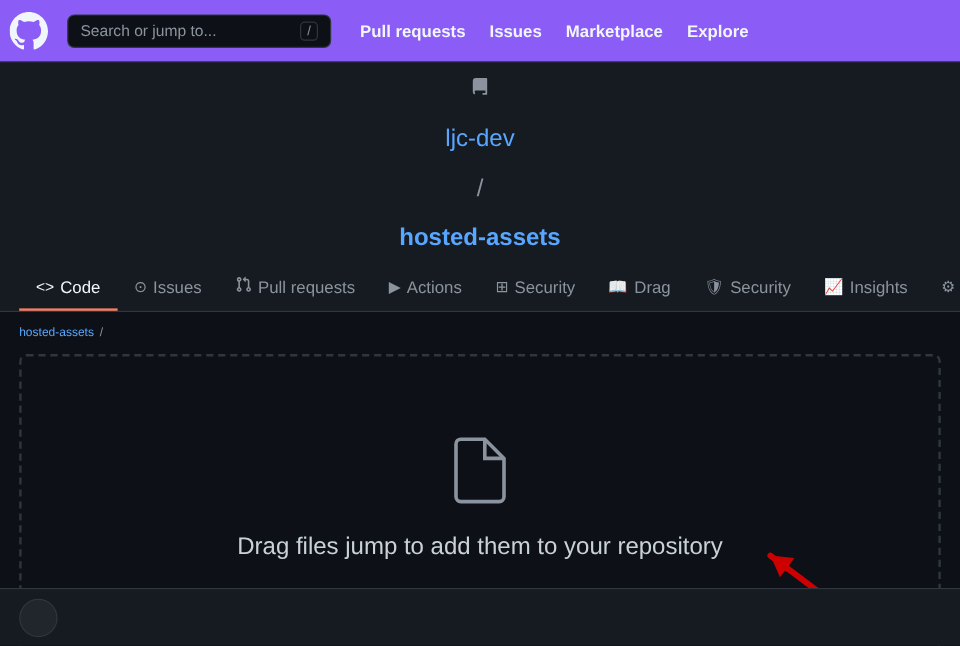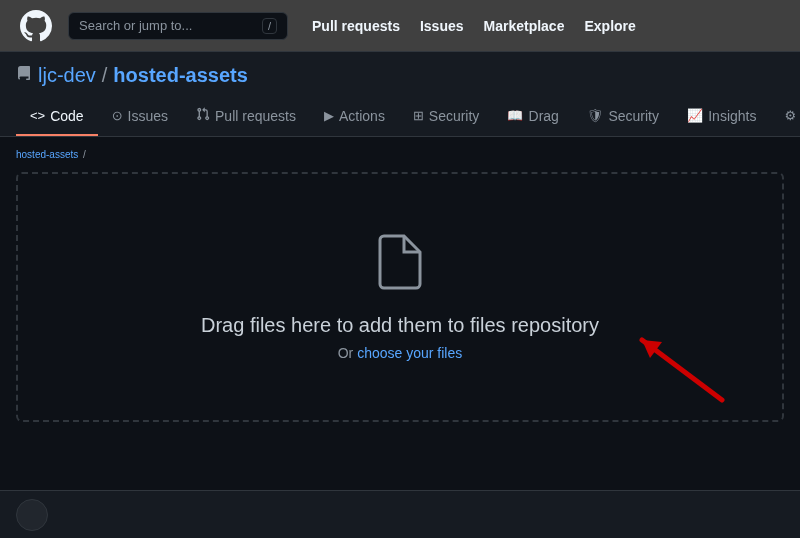--- a/index.html
+++ b/index.html
@@ -8,25 +8,25 @@
       height: 538px;
       background: #0d1117;
       color: #c9d1d9;
       font-family: -apple-system, BlinkMacSystemFont, "Segoe UI", Helvetica, Arial, sans-serif;
       font-size: 14px;
       overflow: hidden;
     }
 
     
     #top-nav {
-      background: #404040;
+      background: #8b5cf6;
       border-bottom: 1px solid #30363d;
       display: flex;
       align-items: center;
-      padding: 0 20px;
+      padding: 0 8px;
       height: 52px;
       gap: 16px;
     }
     #github-logo {
       width: 32px;
       height: 32px;
       fill: #f0f6fc;
       flex-shrink: 0;
     }
     #search-bar {
@@ -65,23 +65,24 @@
 
     
     #repo-header {
       background: #161b22;
       border-bottom: 1px solid #30363d;
       padding: 12px 16px 0 16px;
     }
     #repo-title {
       display: flex;
       align-items: center;
-      gap: 6px;
+      gap: 18px;
       font-size: 20px;
       margin-bottom: 10px;
+      flex-direction: column;
     }
     .repo-icon {
       color: #8b949e;
     }
     .repo-owner {
       color: #58a6ff;
       font-weight: 400;
     }
     .repo-sep {
       color: #8b949e;
@@ -294,24 +295,21 @@
 </div>
 
 <div id="drop-area">
   <div id="file-icon">
     
     <svg width="48" height="56" viewBox="0 0 24 28" fill="none" xmlns="http://www.w3.org/2000/svg">
       <path d="M14 1H4C2.9 1 2 1.9 2 3V25C2 26.1 2.9 27 4 27H20C21.1 27 22 26.1 22 25V9L14 1Z" stroke="#8b949e" stroke-width="1.5" fill="none"></path>
       <path d="M14 1V9H22" stroke="#8b949e" stroke-width="1.5" fill="none"></path>
     </svg>
   </div>
-  <div id="drag-text">Drag files here to add them to files repository</div>
-  <div id="or-text">
-    <span>Or </span><span id="choose-link">choose your files</span>
-  </div>
+  <div id="drag-text">Drag files jump to add them to your repository</div>
 
   <svg id="arrow-overlay" width="130" height="100" viewBox="0 0 130 100" xmlns="http://www.w3.org/2000/svg">
 
     <g transform="translate(10, 10)">
       <line x1="110" y1="80" x2="30" y2="20" stroke="#cc0000" stroke-width="5" stroke-linecap="round"></line>
 
       <polygon points="30,20 50,22 38,38" fill="#cc0000"></polygon>
     </g>
   </svg>
 </div>

